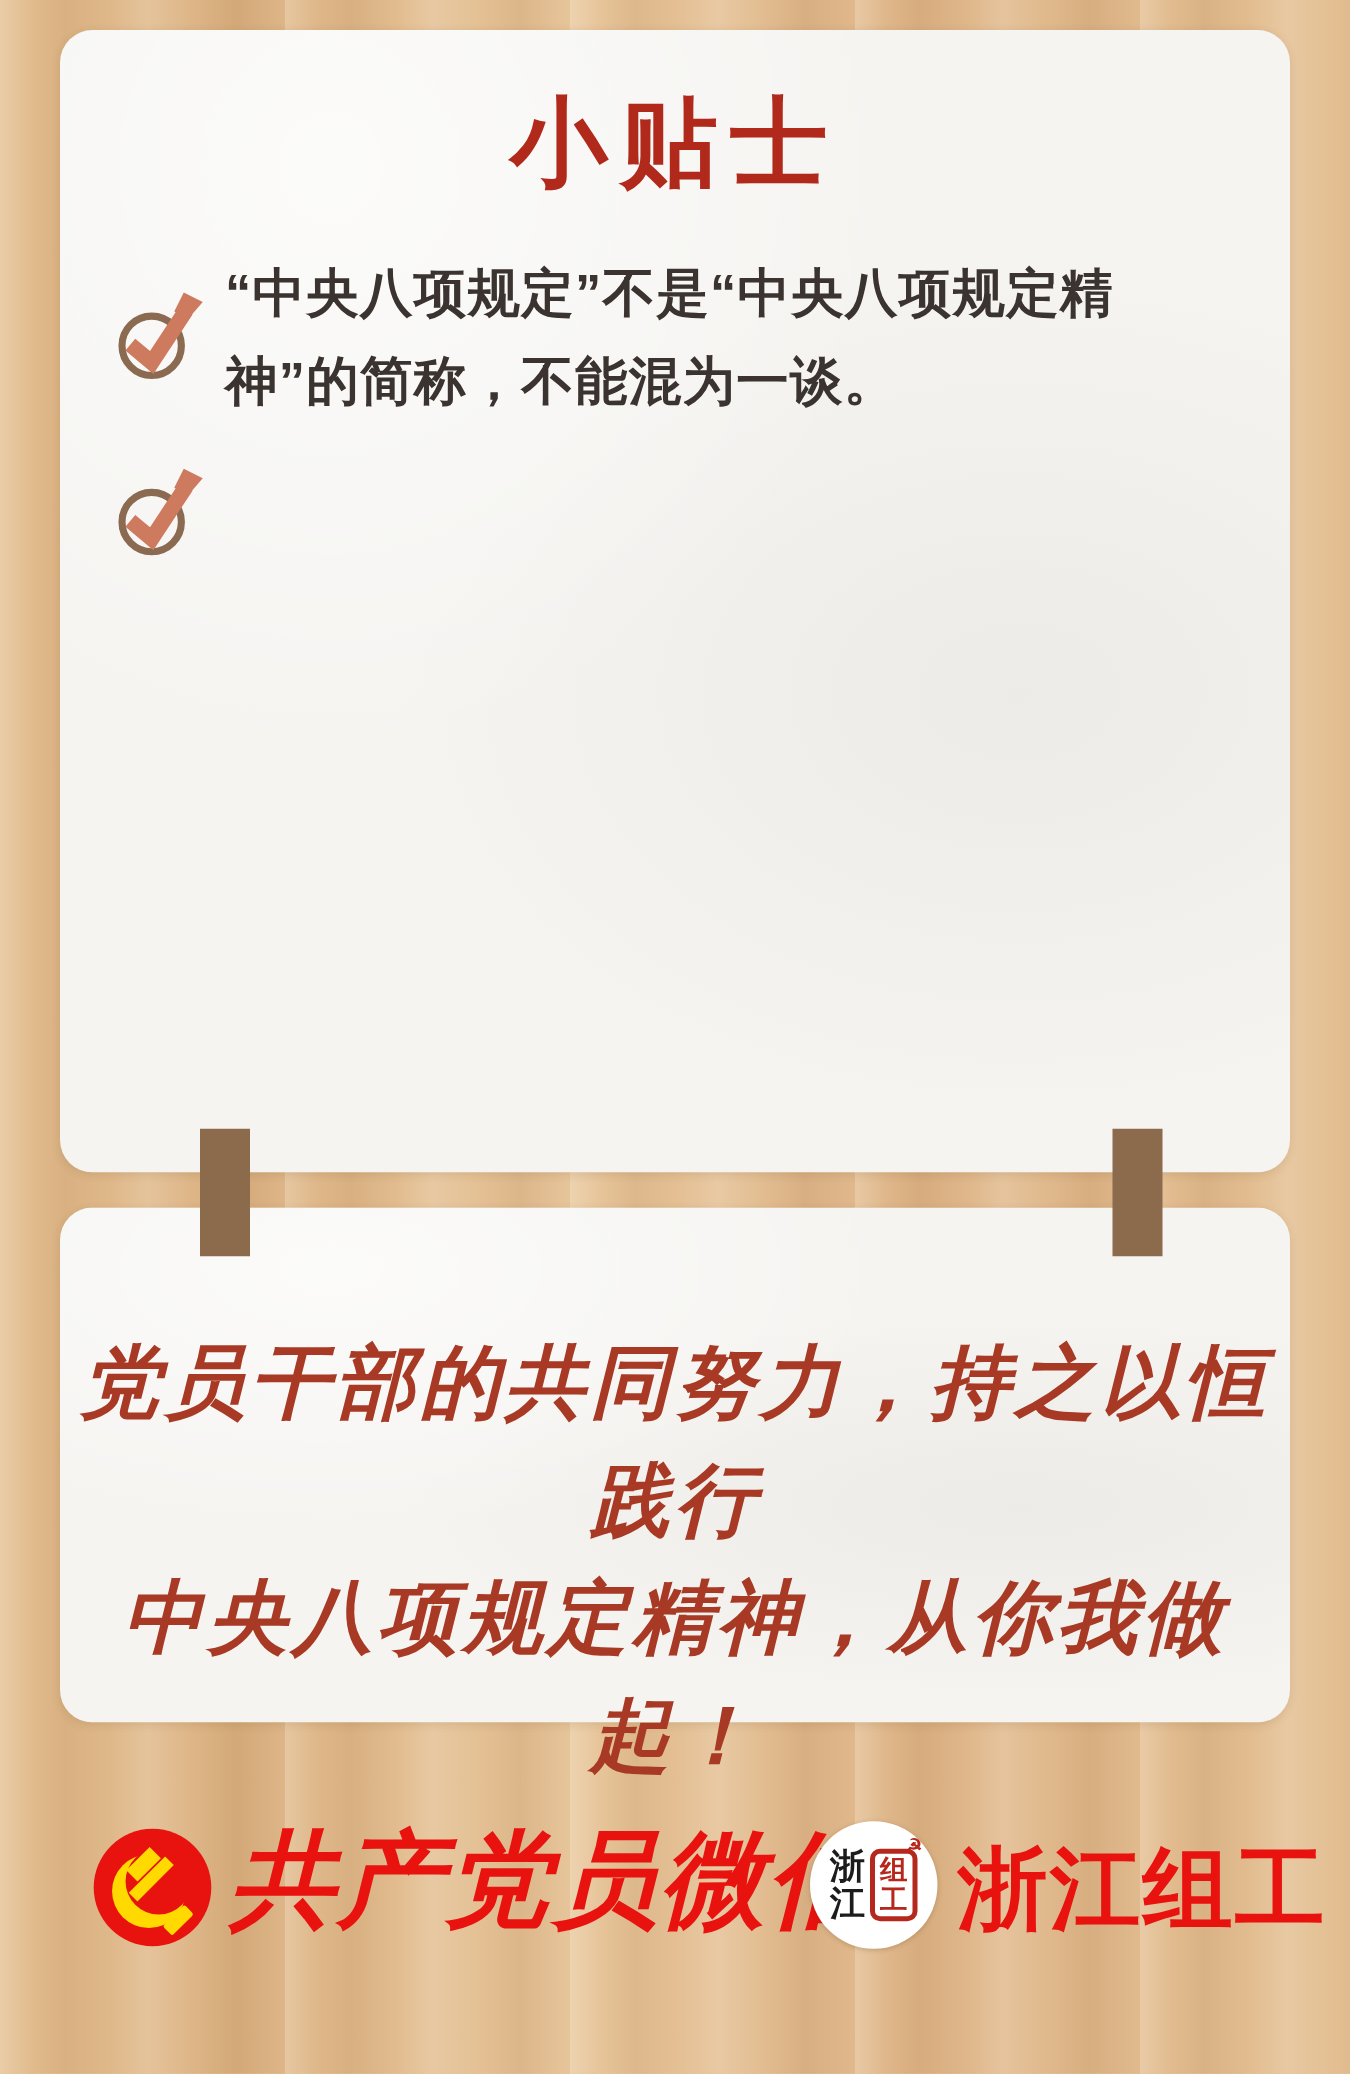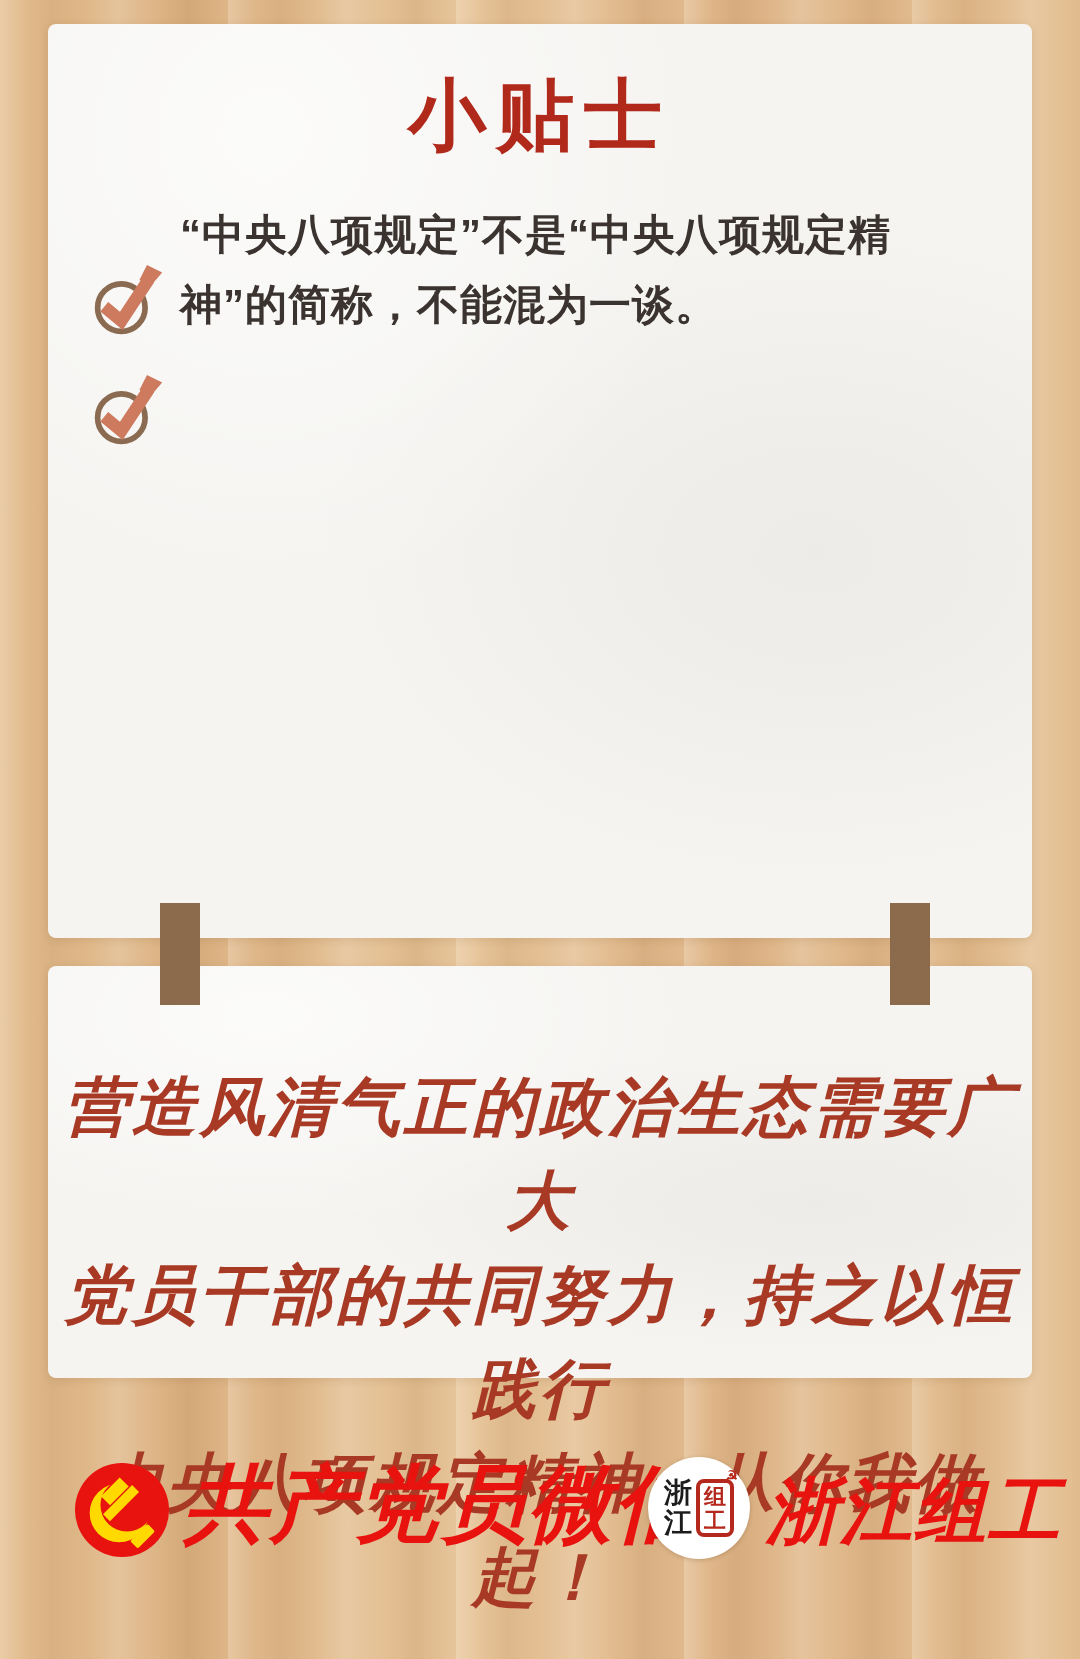--- a/index.html
+++ b/index.html
@@ -18,21 +18,21 @@
         rgba(255,246,232,0.20) 118px, rgba(255,246,232,0) 156px,
         rgba(148,94,42,0.12) 188px, rgba(148,94,42,0) 228px),
       linear-gradient(90deg,#e2bc8e 0%,#dcb384 18%,#e7c59a 42%,#deb588 68%,#e3bf92 100%);
   }
   .card{
     position:absolute;left:48px;width:984px;
     background-color:#f5f4f1;
     background-image:
       radial-gradient(ellipse at 22% 12%, rgba(255,255,255,0.65), rgba(255,255,255,0) 42%),
       radial-gradient(ellipse at 78% 58%, rgba(208,203,196,0.22), rgba(208,203,196,0) 46%);
-    border-radius:8px;
+    border-radius:26px;
     box-shadow:0 2px 8px rgba(90,55,20,0.12);
   }
   .card-top{top:24px;height:914px;}
   .card-bottom{top:966px;height:412px;}
 
   .tip-title{
     margin:0;padding-top:52px;
     text-align:center;
     font-family:"DejaVu Serif","Liberation Serif",serif;
     font-weight:bold;
@@ -45,21 +45,21 @@
     width:660px;height:74px;
     background:#d6c2a8;
     border-radius:37px;
     text-align:center;
     font-size:46px;line-height:74px;
     font-weight:bold;
     color:#37312d;
     letter-spacing:3px;
   }
   .bullets{margin-top:46px;padding:0 78px 0 42px;}
-  .bullet{display:flex;align-items:flex-end;margin-bottom:32px;}
+  .bullet{display:flex;align-items:center;margin-bottom:32px;}
   .check{width:76px;height:78px;flex:0 0 76px;margin-right:14px;margin-top:0;}
   .bullet-text{
     margin:0;
     font-size:42px;line-height:70px;
     font-weight:600;
     color:#3a332f;
     letter-spacing:1px;
   }
 
   .peg{
@@ -113,21 +113,21 @@
     font-size:22px;line-height:24px;
     position:relative;
   }
   .seal-hs{
     position:absolute;top:-14px;right:-8px;
     font-size:16px;color:#b5281d;line-height:16px;
   }
   .footer-right-text{
     position:absolute;left:766px;top:1463px;
     font-family:"DejaVu Serif","Liberation Serif",serif;
-    font-weight:bold;font-style:italic;
+    font-weight:bold;
     font-size:72px;line-height:96px;
     color:#e8120f;letter-spacing:2px;
   }
 </style>
 </head>
 <body>
 
 <div id="canvas">
 
   <section class="card card-top">
@@ -154,21 +154,20 @@
       </div>
 
     </div>
   </section>
 
   <div class="peg peg-left"></div>
   <div class="peg peg-right"></div>
 
   <section class="card card-bottom">
     <div class="slogan">
-      <p class="slogan-line">营造风清气正的政治生态需要广大</p>
       <p class="slogan-line">党员干部的共同努力，持之以恒践行</p>
       <p class="slogan-line">中央八项规定精神，从你我做起！</p>
     </div>
   </section>
 
   <svg class="footer-emblem" viewBox="0 0 100 100">
     <circle cx="50" cy="50" r="48" fill="#e8120f"></circle>
     <circle cx="47" cy="53" r="30" fill="#ffd900"></circle>
     <circle cx="55" cy="45" r="27" fill="#e8120f"></circle>
     <rect x="66" y="64" width="11" height="25" rx="2" transform="rotate(45 71 76)" fill="#ffd900"></rect>

